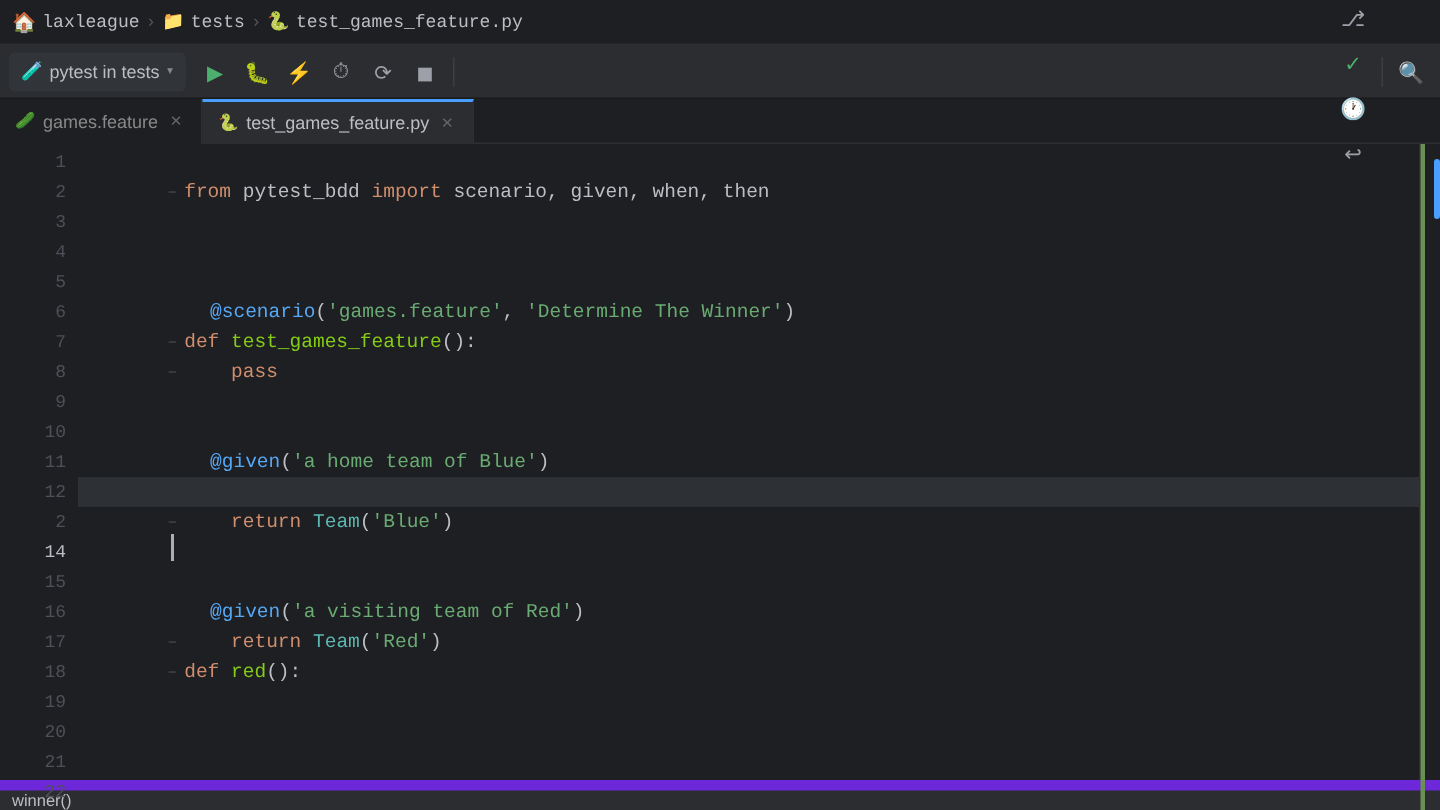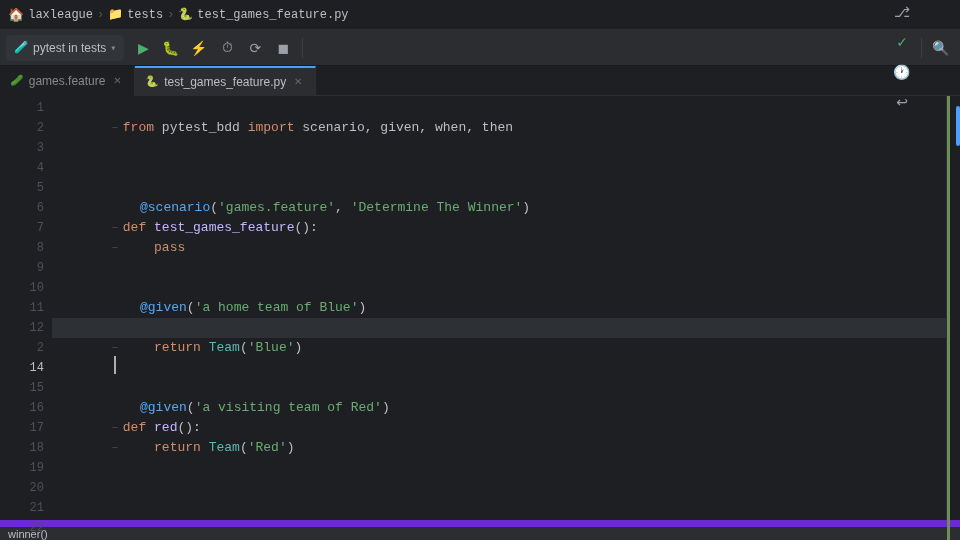--- a/index.html
+++ b/index.html
@@ -179,21 +179,21 @@
       line-height: 12px;
       text-align: center;
       font-size: 10px;
       color: #4e5057;
       cursor: pointer;
       margin-right: 2px;
     }
 
     
     .kw { color: #cf8e6d; } 
-    .fn { color: #c4b5fd; } 
+    .fn { color: #84cc16; } 
     .decorator { color: #56a8f5; } 
     .string { color: #6aab73; } 
     .paren { color: #bcbec4; }
     .module { color: #bcbec4; }
     .cls { color: #5cb8b2; }
 
     
     .right-bar {
       width: 14px;
       background: #1e1f22;
@@ -363,25 +363,25 @@
 
     <div class="code-line">&nbsp;</div>
 
     <div class="code-line">&nbsp;</div>
 
     <div class="code-line">
       &nbsp;&nbsp;&nbsp;&nbsp;<span class="decorator">@given</span><span class="paren">(</span><span class="string">'a visiting team of Red'</span><span class="paren">)</span>
     </div>
 
     <div class="code-line">
+      <span class="fold-btn">−</span>&nbsp;&nbsp;&nbsp;&nbsp;<span class="kw">return</span> <span class="cls">Team</span><span class="paren">(</span><span class="string">'Red'</span><span class="paren">)</span>
+    </div>
+
+    <div class="code-line">
       <span class="fold-btn">−</span><span class="kw">def</span> <span class="fn">red</span><span class="paren">():</span>
-    </div>
-
-    <div class="code-line">
-      <span class="fold-btn">−</span>&nbsp;&nbsp;&nbsp;&nbsp;<span class="kw">return</span> <span class="cls">Team</span><span class="paren">(</span><span class="string">'Red'</span><span class="paren">)</span>
     </div>
 
     <div class="code-line">&nbsp;</div>
 
     <div class="code-line">&nbsp;</div>
 
     <div class="code-line">
       &nbsp;&nbsp;&nbsp;&nbsp;
     </div>
 

